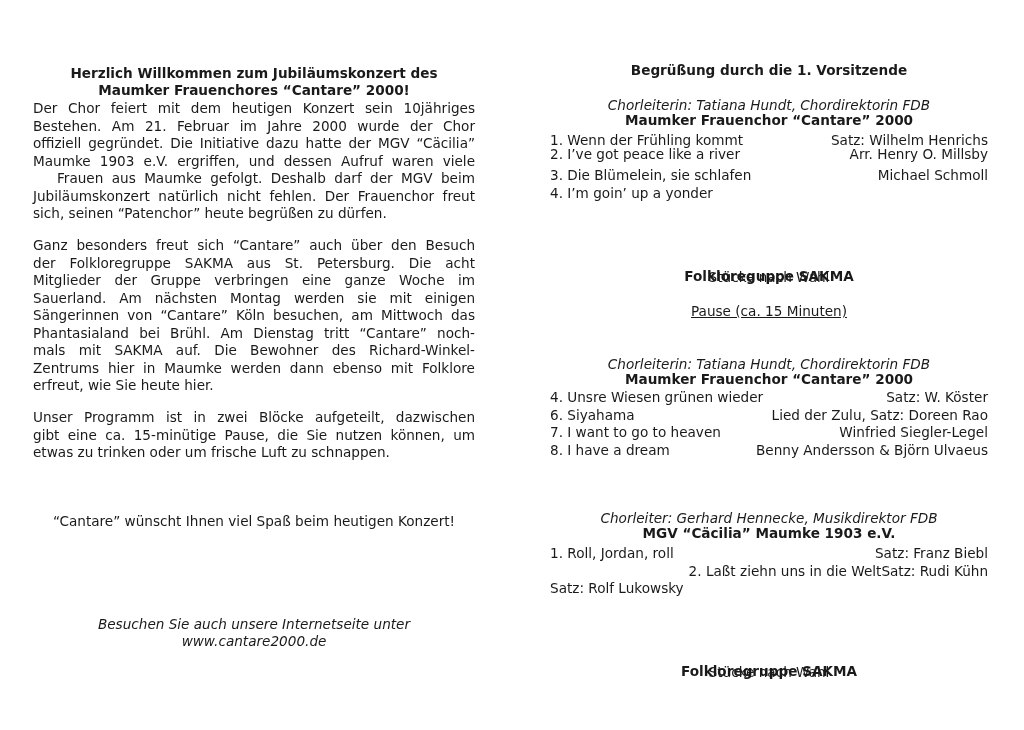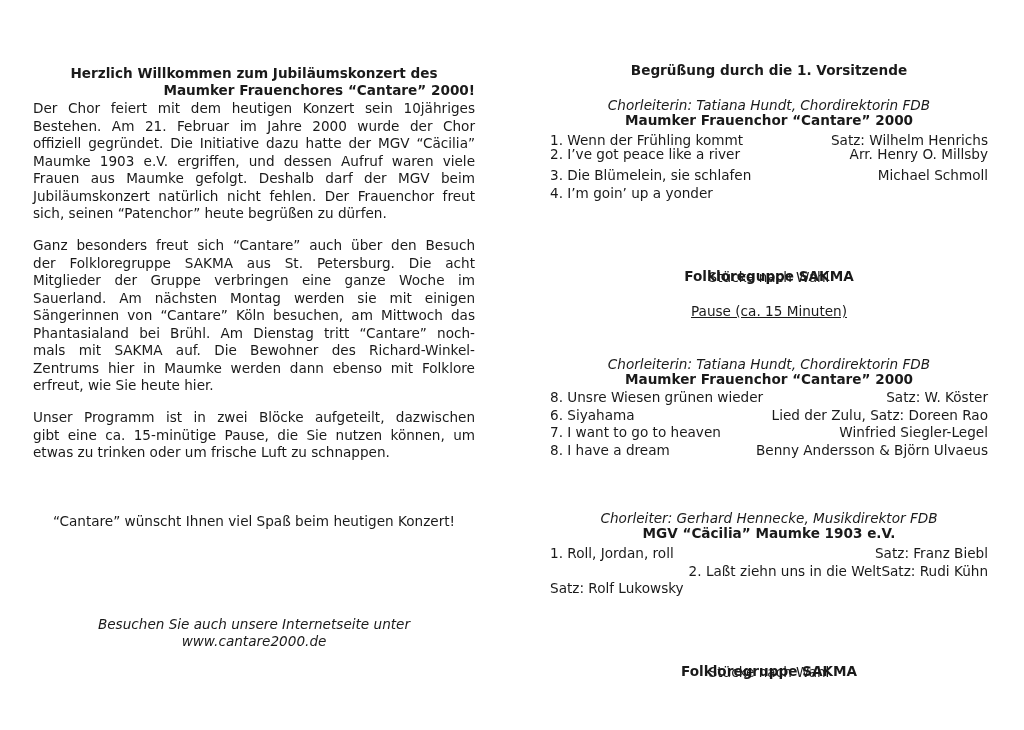--- a/index.html
+++ b/index.html
@@ -17,28 +17,28 @@
   .i { font-style: italic; }
   .u { text-decoration: underline; }
   .just { white-space: normal; text-align: justify; text-align-last: justify; }
   .row { position: absolute; left: 0; right: 0; line-height: 17.5px; display: flex; justify-content: space-between; white-space: nowrap; }
 </style>
 </head>
 <body>
 
 <div class="col left" style="top:0;height:730px;">
   <div class="t c b" style="top:33px;">Herzlich Willkommen zum Jubiläumskonzert des</div>
-  <div class="t c b" style="top:50px;text-align:right;">Maumker Frauenchores “Cantare” 2000!</div>
+  <div class="t c b" style="top:50px;">Maumker Frauenchores “Cantare” 2000!</div>
 
   <div>
     <div class="t just" style="top:100px;">Der Chor feiert mit dem heutigen Konzert sein 10jähriges</div>
     <div class="t just" style="top:117.5px;">Bestehen. Am 21. Februar im Jahre 2000 wurde der Chor</div>
     <div class="t just" style="top:135px;">offiziell gegründet. Die Initiative dazu hatte der MGV “Cäcilia”</div>
     <div class="t just" style="top:152.5px;">Maumke 1903 e.V. ergriffen, und dessen Aufruf waren viele</div>
-    <div class="t just" style="top:170px;">Frauen aus Maumke gefolgt. Deshalb darf der MGV beim</div>
+    <div class="t just" style="top:170px;margin-left:24px;">Frauen aus Maumke gefolgt. Deshalb darf der MGV beim</div>
     <div class="t just" style="top:187.5px;">Jubiläumskonzert natürlich nicht fehlen. Der Frauenchor freut</div>
     <div class="t" style="top:205px;">sich, seinen “Patenchor” heute begrüßen zu dürfen.</div>
   </div>
 
   <div>
     <div class="t just" style="top:237px;">Ganz besonders freut sich “Cantare” auch über den Besuch</div>
     <div class="t just" style="top:254.5px;">der Folkloregruppe SAKMA aus St. Petersburg. Die acht</div>
     <div class="t just" style="top:272px;">Mitglieder der Gruppe verbringen eine ganze Woche im</div>
     <div class="t just" style="top:289.5px;">Sauerland. Am nächsten Montag werden sie mit einigen</div>
     <div class="t just" style="top:307px;">Sängerinnen von “Cantare” Köln besuchen, am Mittwoch das</div>
@@ -89,21 +89,21 @@
   </div>
 
   <div class="t c" style="top:303px;">
     <span class="u">Pause (ca. 15 Minuten)</span>
   </div>
 
   <div>
     <div class="t c b" style="top:339px;">Maumker Frauenchor “Cantare” 2000</div>
     <div class="t c i" style="top:356px;">Chorleiterin: Tatiana Hundt, Chordirektorin FDB</div>
     <div class="row" style="top:389px;">
-      <span>8. Unsre Wiesen grünen wieder</span>
+      <span>4. Unsre Wiesen grünen wieder</span>
       <span>Satz: W. Köster</span>
     </div>
     <div class="row" style="top:406.5px;">
       <span>6. Siyahama</span>
       <span>Lied der Zulu, Satz: Doreen Rao</span>
     </div>
     <div class="row" style="top:424px;">
       <span>7. I want to go to heaven</span>
       <span>Winfried Siegler-Legel</span>
     </div>

